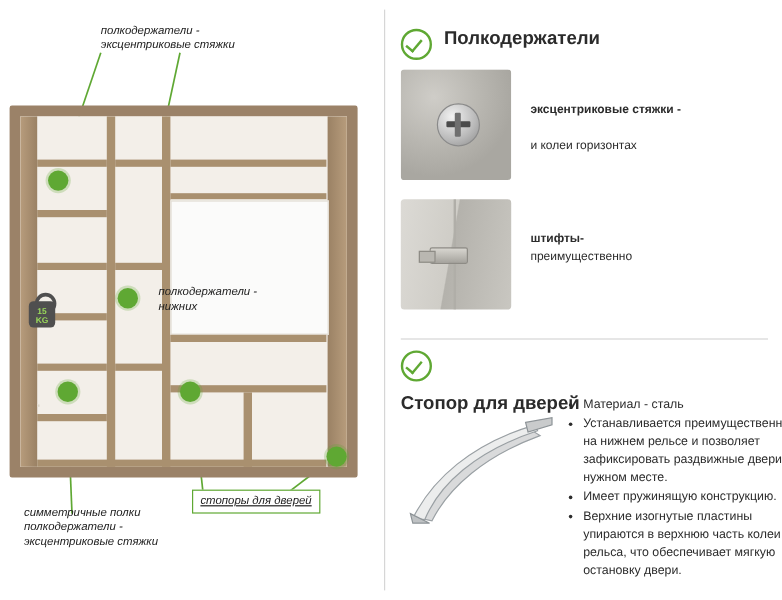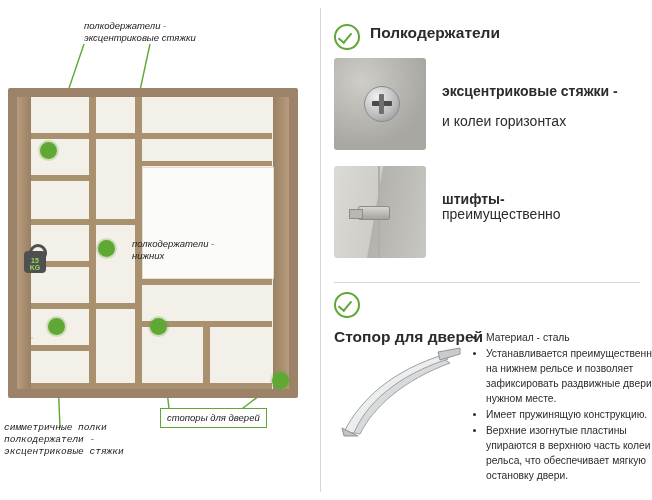--- a/index.html
+++ b/index.html
@@ -34,21 +34,21 @@
   .wood-left{position:absolute;left:0;top:0;width:14px;height:100%;
     background:linear-gradient(90deg,#b79c7c,#9a8164);}
   .wood-right{position:absolute;right:0;top:0;width:16px;height:100%;
     background:linear-gradient(90deg,#9a8164,#b79c7c);}
 
   
   .dot{position:absolute;width:17px;height:17px;border-radius:50%;
     background:#5fa833;box-shadow:0 0 0 2px rgba(95,168,51,.25);}
 
   .lbl{position:absolute;font-style:italic;color:#222;font-size:9.5px;line-height:12px;white-space:nowrap;}
-  .lbl.box{border:1.5px solid #5fa833;padding:3px 6px;background:#fff;font-style:italic;}
+  .lbl.box{border:1.5px solid #5fa833;padding:3px 6px;background:#fff;font-style:italic;text-decoration:underline;}
 
   .weight{
     position:absolute;left:22px;top:243px;width:26px;height:32px;
   }
   .weight .body{position:absolute;left:2px;top:8px;width:22px;height:22px;border-radius:4px;background:#4f4f4f;}
   .weight .handle{position:absolute;left:7px;top:1px;width:12px;height:12px;border:3px solid #4f4f4f;border-radius:50%;}
   .weight .txt{position:absolute;left:4px;top:14px;width:18px;text-align:center;color:#9ada5a;font-size:7px;font-weight:bold;font-style:normal;}
 
   
   .vdivider{position:absolute;left:320px;top:8px;width:1px;height:484px;background:#d6d6d6;}
@@ -75,21 +75,21 @@
     background:radial-gradient(circle at 35% 30%,#f2f2f2,#b9b9b9 60%,#8c8c8c);
     border:1px solid #8a8a8a;}
   .cam-screw:before{content:"";position:absolute;left:7px;top:14px;width:20px;height:5px;background:#4b4b4b;border-radius:1px;}
   .cam-screw:after{content:"";position:absolute;left:14px;top:7px;width:5px;height:20px;background:#6f6f6f;border-radius:1px;}
 
   .pin{position:absolute;left:24px;top:40px;width:30px;height:12px;
     background:linear-gradient(180deg,#d8d6d0,#a5a39d);border-radius:2px;border:1px solid #8e8c86;}
   .pin:after{content:"";position:absolute;left:-10px;top:2px;width:12px;height:8px;background:#b9b7b1;border:1px solid #8e8c86;}
   .pin-line{position:absolute;left:44px;top:0;width:2px;height:92px;background:#b0aea8;}
 
-  .cap{position:absolute;font-size:14px;line-height:15px;color:#2b2b2b;}
+  .cap{position:absolute;font-size:10px;line-height:15px;color:#2b2b2b;}
   .cap b{font-weight:bold;}
 
   .bullets{position:absolute;left:152px;top:330px;width:178px;font-size:10.3px;line-height:15px;color:#2b2b2b;margin:0;padding-left:14px;}
   .bullets li{margin-bottom:1px;}
 
   .stopper{position:absolute;left:14px;top:332px;width:130px;height:106px;}
 </style>
 </head>
 <body>
 
@@ -154,21 +154,21 @@
     <div class="dot" style="left:150px;top:318px;"></div>
     <div class="dot" style="left:272px;top:372px;"></div>
 
     <div class="lbl" style="left:132px;top:238px;">
       <span>полкодержатели -</span><br>
       <span>нижних</span>
     </div>
 
     <div class="lbl box" style="left:160px;top:408px;">стопоры для дверей</div>
 
-    <div class="lbl" style="left:4px;top:422px;font-family:Liberation Mono, monospace;">
+    <div class="lbl" style="left:20px;top:422px;">
       <span>симметричные полки</span><br>
       <span>полкодержатели -</span><br>
       <span>эксцентриковые стяжки</span>
     </div>
   </div>
 
   <div class="vdivider"></div>
   <div class="hdivider"></div>
 
   <div class="right-panel">

